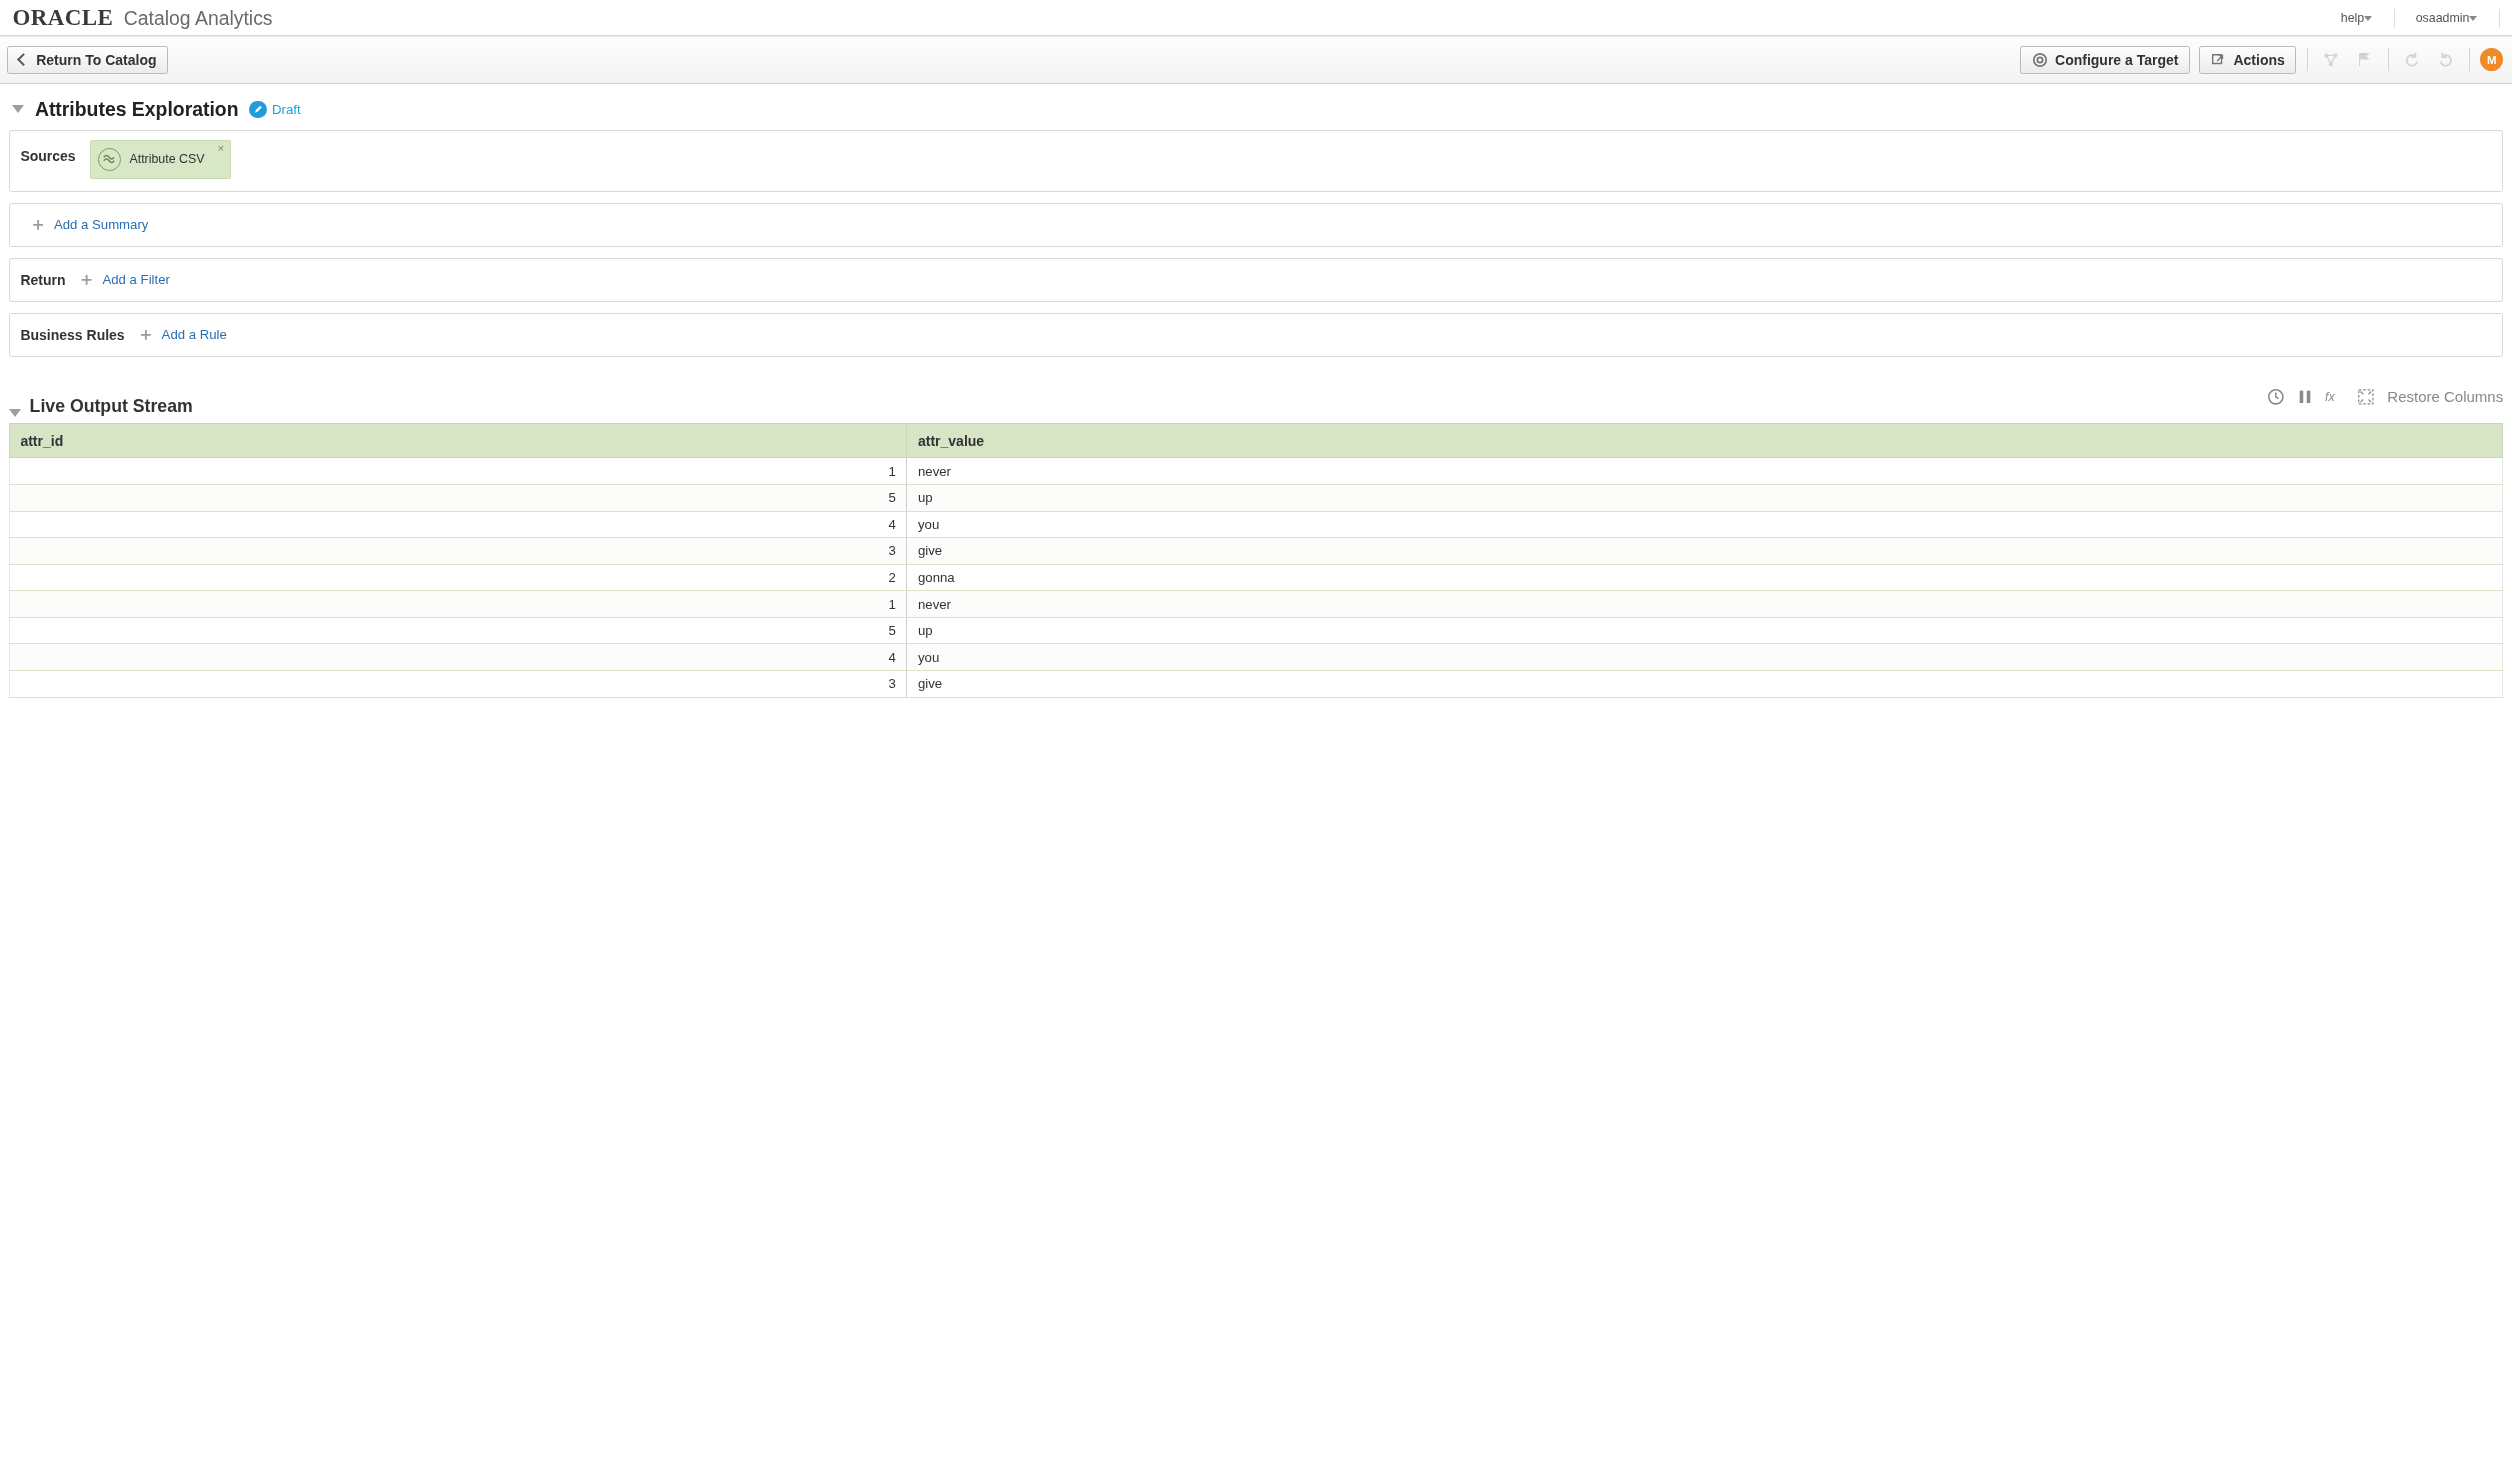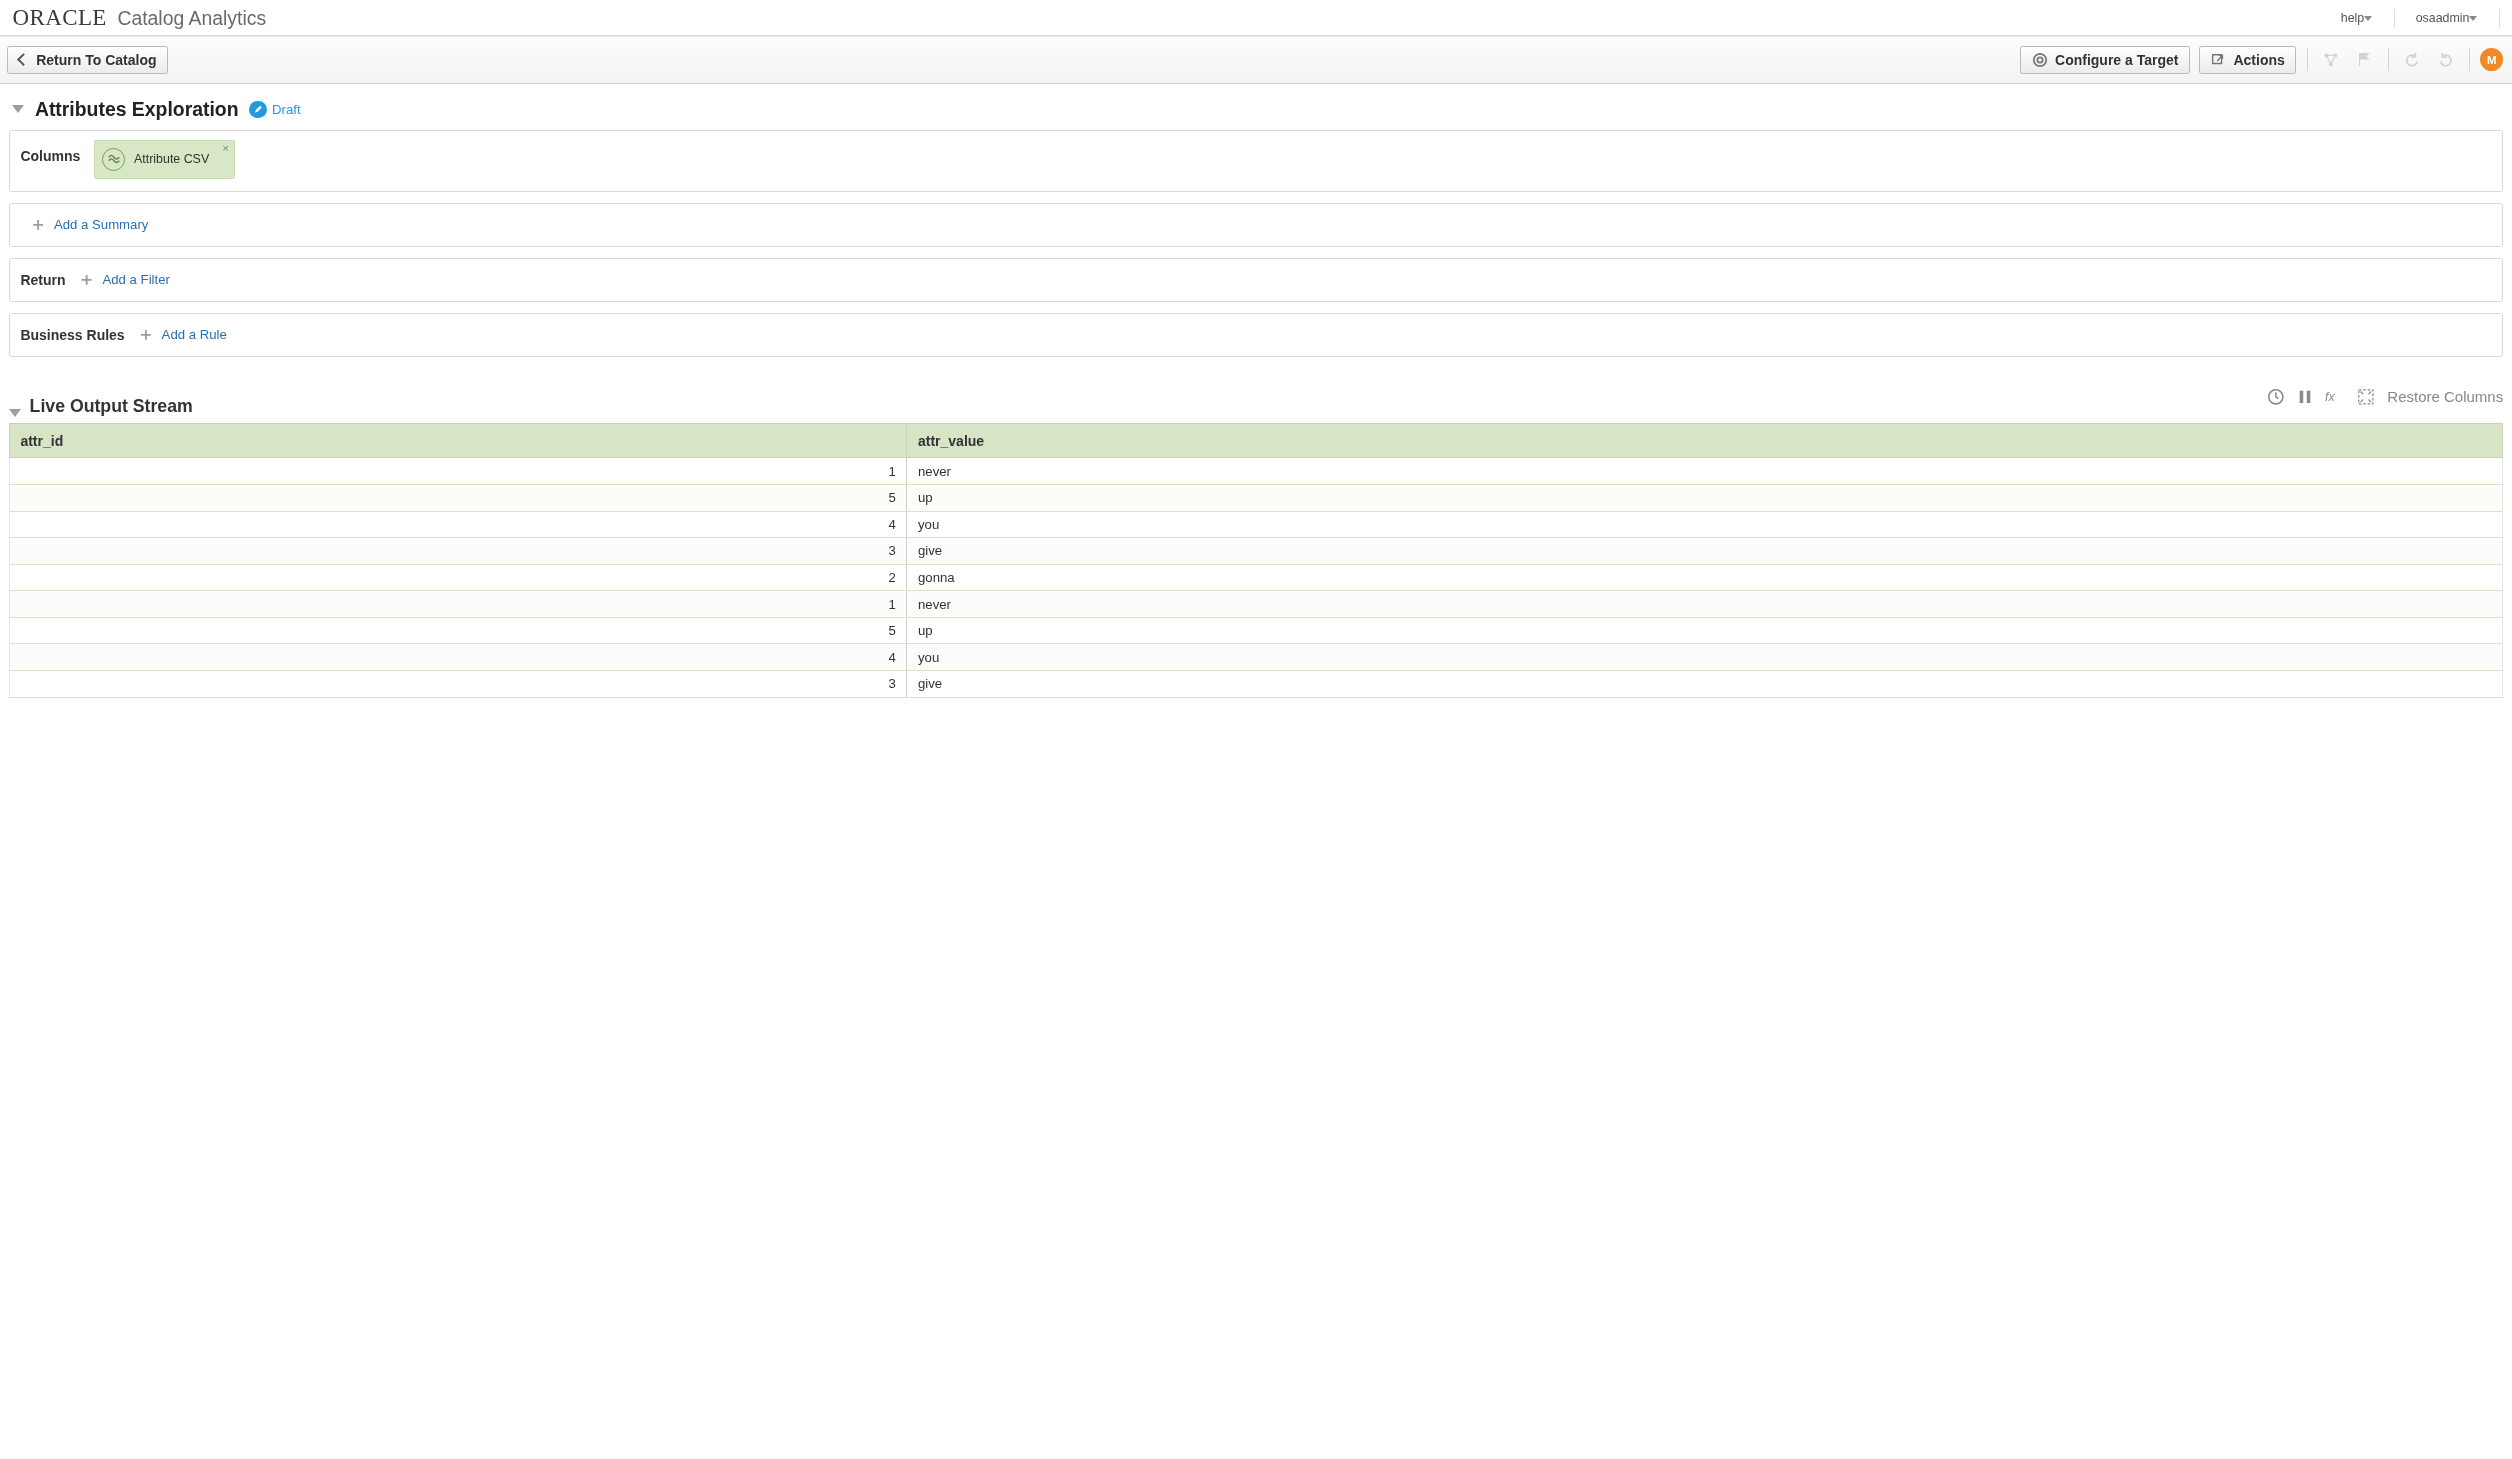--- a/index.html
+++ b/index.html
@@ -9,21 +9,21 @@
   
   .brand-bar {
     display: flex; align-items: center; justify-content: space-between;
     padding: 5.3px 12.4px 3.5px 12.4px;
     border-bottom: 0.9px solid #d6d6d6;
     background: #fff;
   }
   .brand-left { display: flex; align-items: baseline; gap: 5.3px; }
   .brand-oracle {
     font-family: Georgia, "Times New Roman", serif;
-    font-weight: 400; font-size: 23px; letter-spacing: 0.4px;
+    font-weight: 700; font-size: 23px; letter-spacing: 0.4px;
     color: #3a3a3a;
   }
   .brand-product { font-size: 19.4px; color: #6a6a6a; font-weight: 400; margin-left: 5.3px; }
   .brand-right { display: flex; align-items: center; gap: 16px; color: #555; }
   .brand-menu { display: flex; align-items: center; gap: 0; cursor: pointer; padding: 3.5px 5.3px; }
   .brand-menu .caret {
     width: 0; height: 0;
     border-left: 4.4px solid transparent; border-right: 4.4px solid transparent;
     border-top: 5.3px solid #888;
   }
@@ -231,21 +231,21 @@
         <svg width="10.6" height="10.6" viewBox="0 0 12 12">
             <path d="M2 10 L3.5 6.5 L8 2 L10 4 L5.5 8.5 Z" fill="#fff"></path>
           </svg>
       </span>
       <span class="draft-text">Draft</span>
     </span>
   </div>
 
   <div class="panel">
     <div class="sources-row">
-      <span class="panel-label">Columns</span>
+      <span class="panel-label">Sources</span>
       <span class="source-chip">
         <span class="src-icon">
           <svg width="14" height="14" viewBox="0 0 16 16">
               <path d="M2 6 Q5 2 8 6 T14 6 M2 10 Q5 6 8 10 T14 10" fill="none" stroke="#6b8a4f" stroke-width="1.6"></path>
             </svg>
         </span>
         <span>Attribute CSV</span>
         <span class="close-x">×</span>
       </span>
     </div>

